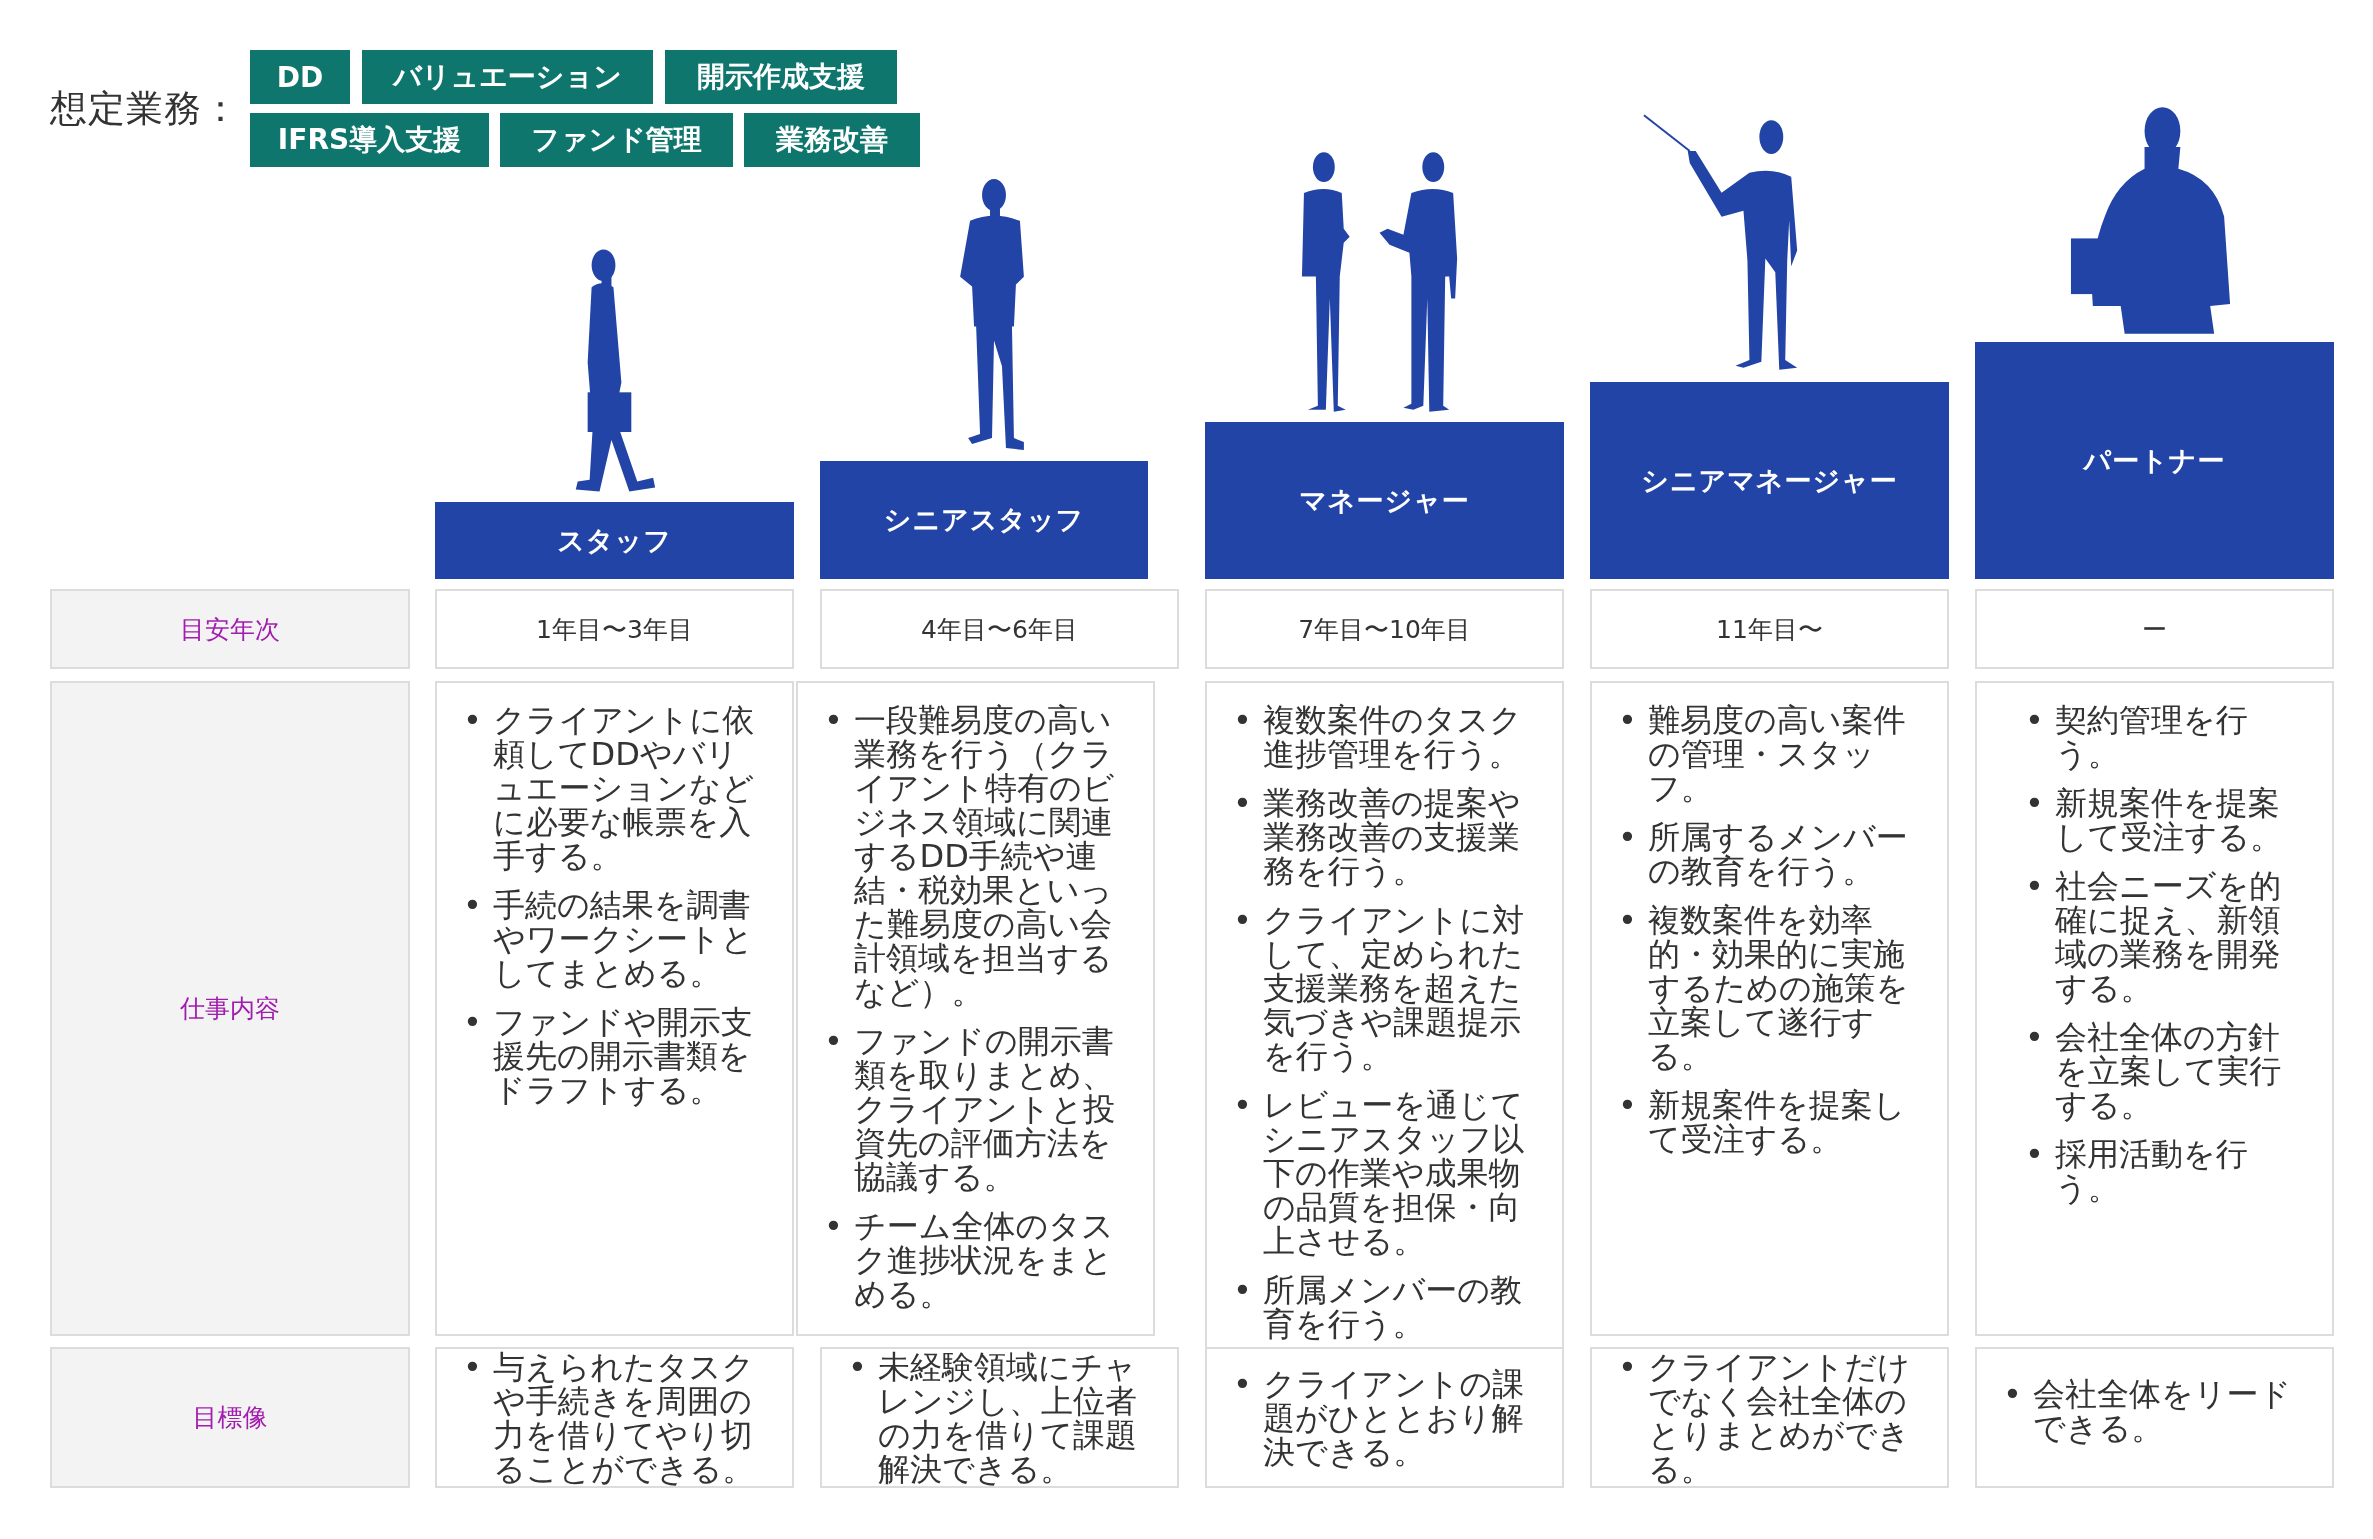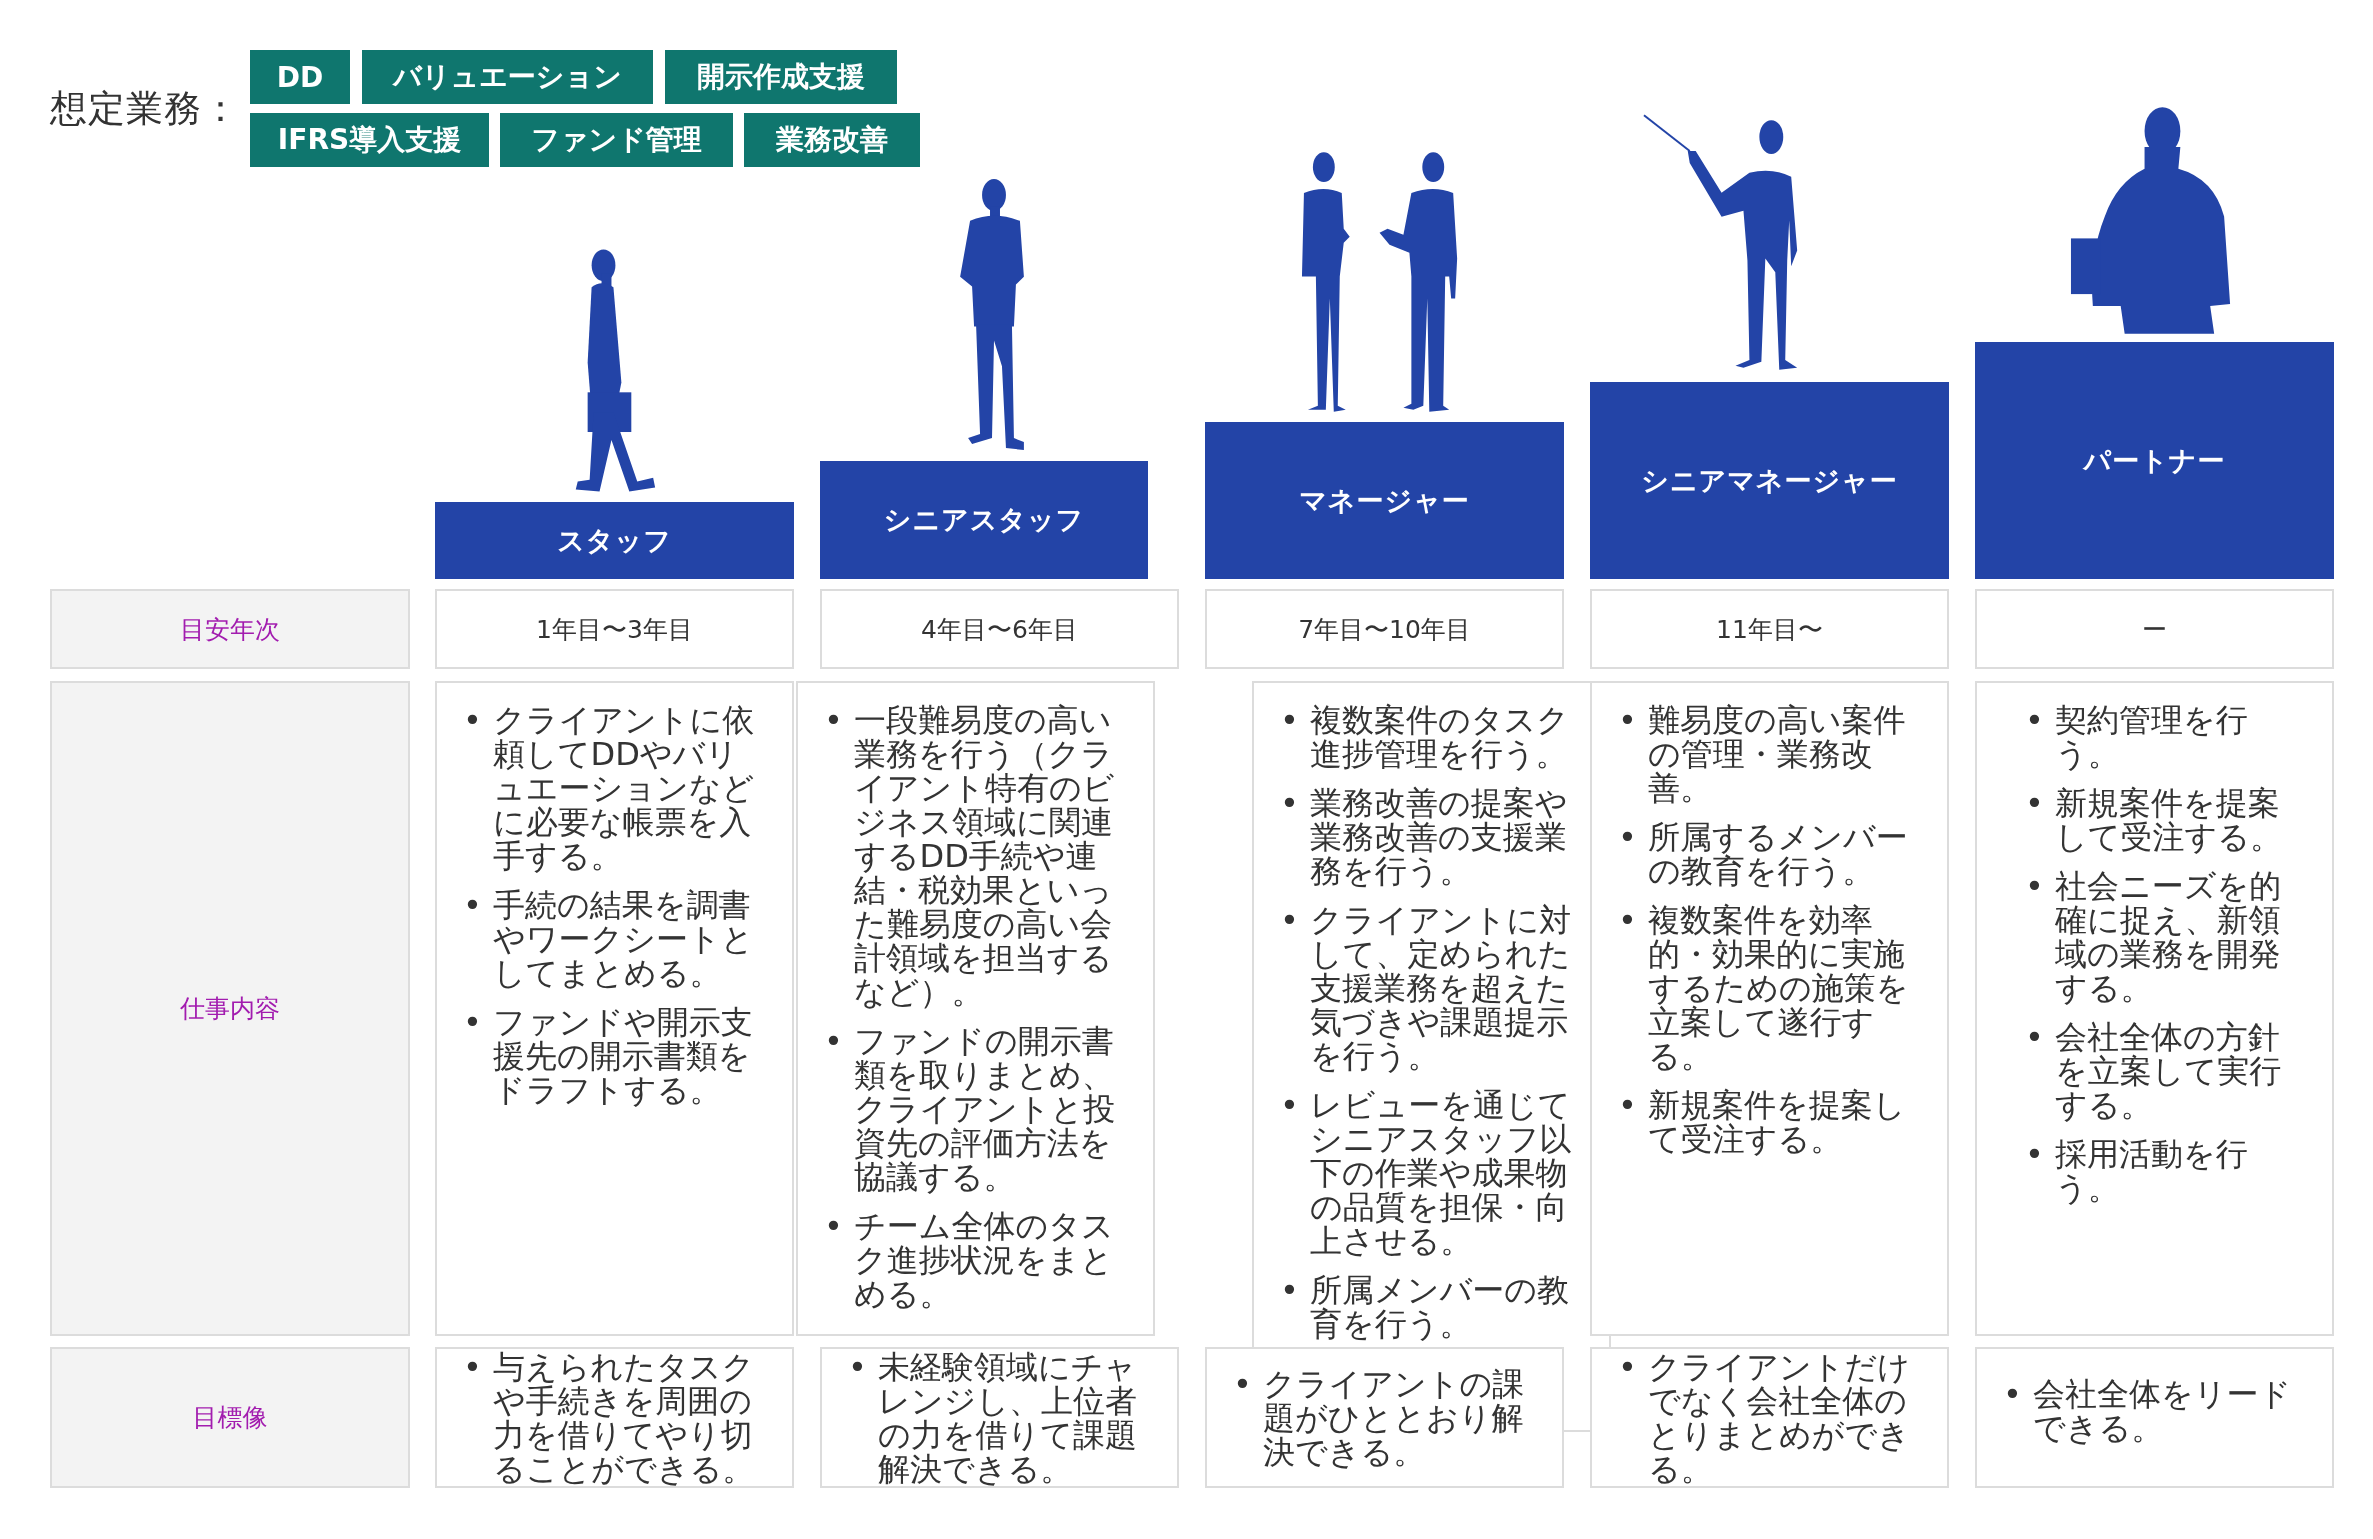--- a/index.html
+++ b/index.html
@@ -99,33 +99,33 @@
     <li>ファンドや開示支援先の開示書類をドラフトする。</li>
   </ul>
 </div>
 <div class="cell row2" style="left:796px;top:681px;width:359px;height:655px;">
   <ul>
     <li>一段難易度の高い業務を行う（クライアント特有のビジネス領域に関連するDD手続や連結・税効果といった難易度の高い会計領域を担当するなど）。</li>
     <li>ファンドの開示書類を取りまとめ、クライアントと投資先の評価方法を協議する。</li>
     <li>チーム全体のタスク進捗状況をまとめる。</li>
   </ul>
 </div>
-<div class="cell row2" style="left:1205px;top:681px;width:359px;height:751px;margin-left:47px;">
+<div class="cell row2" style="left:1205px;top:681px;width:359px;height:751px;">
   <ul>
     <li>複数案件のタスク進捗管理を行う。</li>
     <li>業務改善の提案や業務改善の支援業務を行う。</li>
     <li>クライアントに対して、定められた支援業務を超えた気づきや課題提示を行う。</li>
     <li>レビューを通じてシニアスタッフ以下の作業や成果物の品質を担保・向上させる。</li>
     <li>所属メンバーの教育を行う。</li>
     <li>新規案件を提案して受注する。</li>
   </ul>
 </div>
 <div class="cell row2" style="left:1590px;top:681px;width:359px;height:655px;">
   <ul>
-    <li>難易度の高い案件の管理・業務改善。</li>
+    <li>難易度の高い案件の管理・スタッフ。</li>
     <li>所属するメンバーの教育を行う。</li>
     <li>複数案件を効率的・効果的に実施するための施策を立案して遂行する。</li>
     <li>新規案件を提案して受注する。</li>
   </ul>
 </div>
 <div class="cell row2" style="left:1975px;top:681px;width:359px;height:655px;padding-left:22px;">
   <ul>
     <li>契約管理を行う。</li>
     <li>新規案件を提案して受注する。</li>
     <li>社会ニーズを的確に捉え、新領域の業務を開発する。</li>

